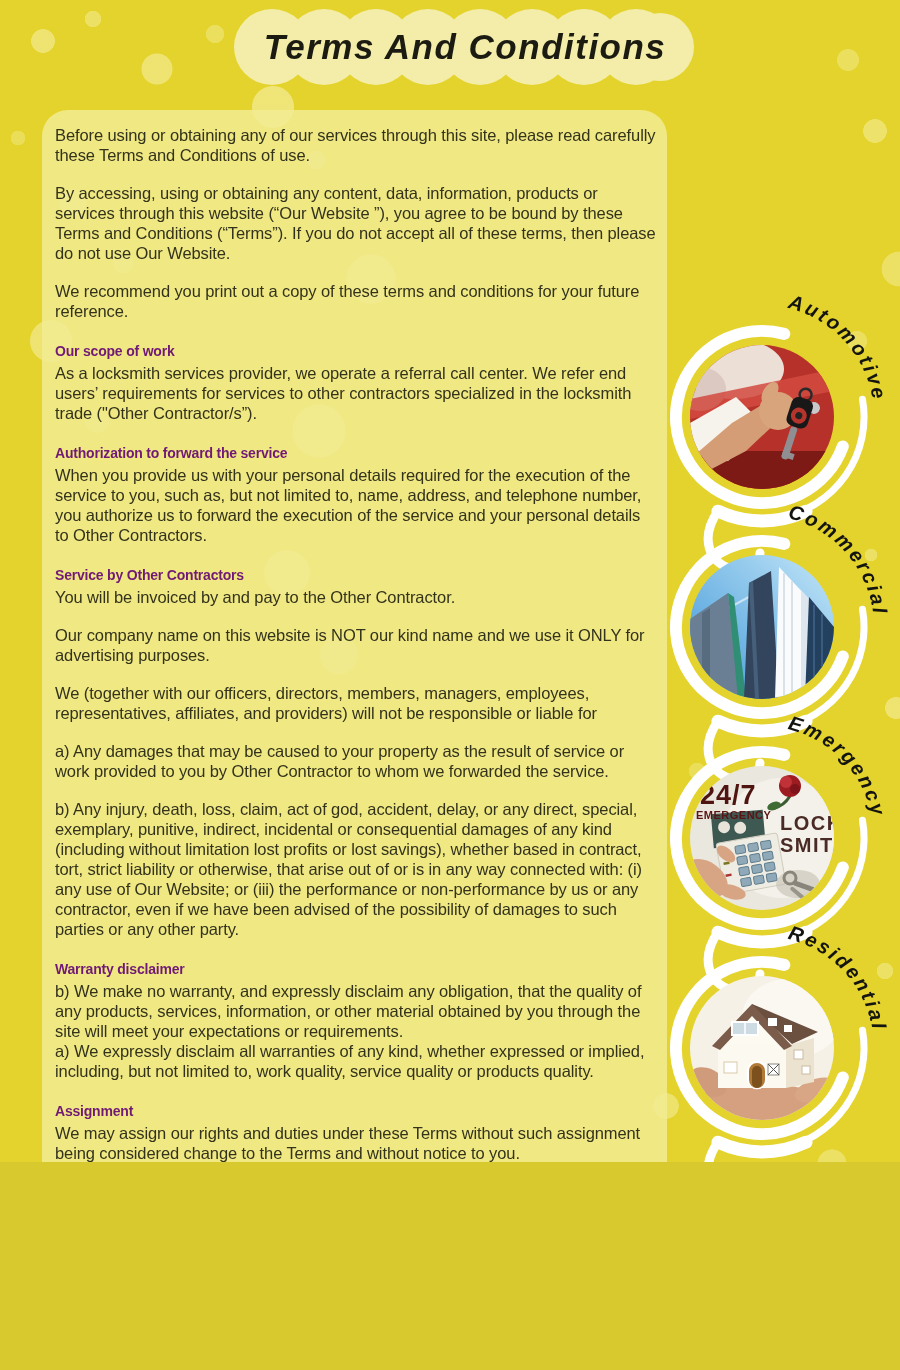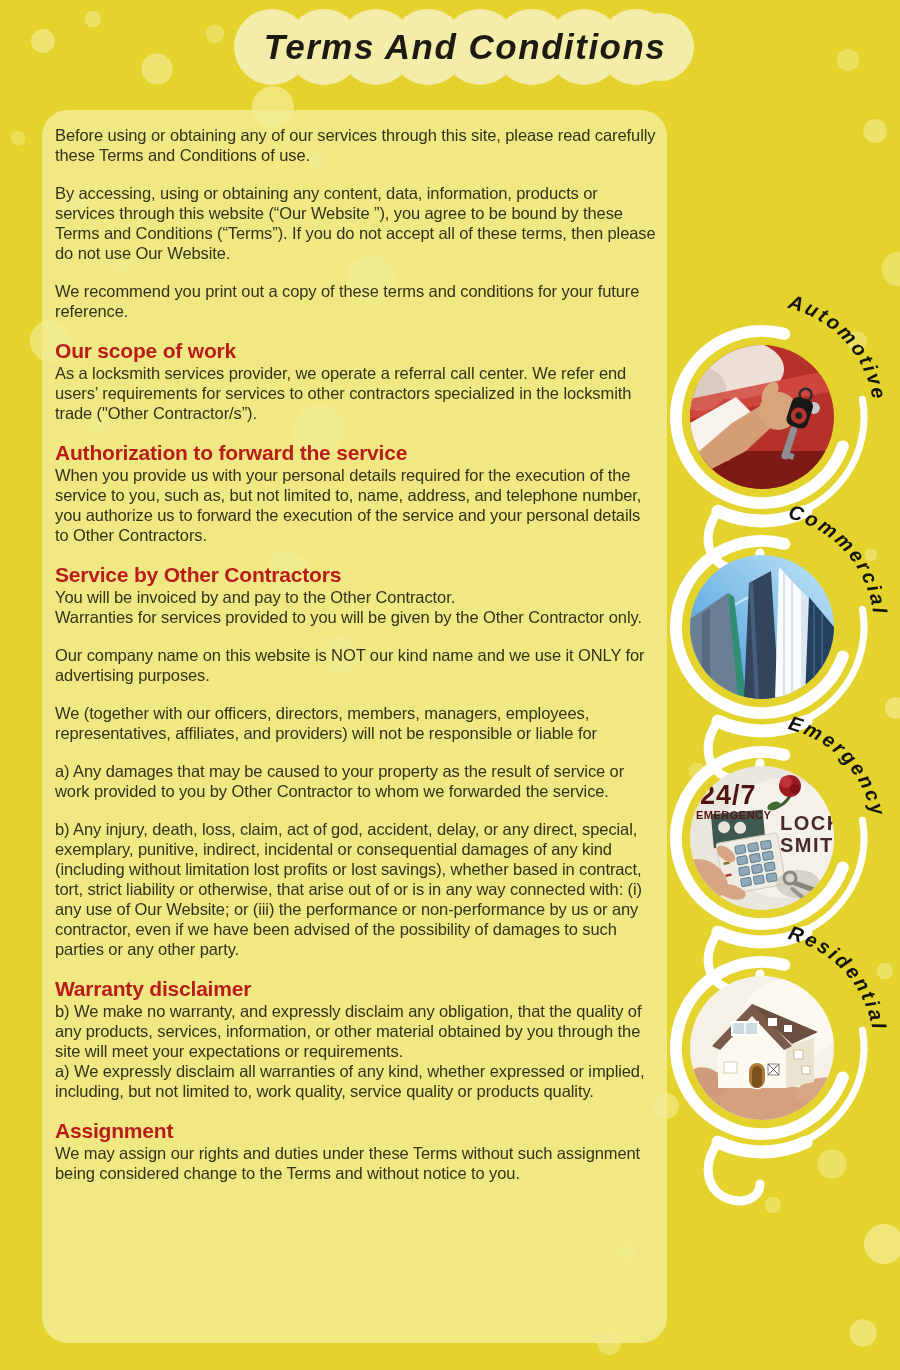--- a/index.html
+++ b/index.html
@@ -1,16 +1,16 @@
 <!DOCTYPE html>
 <html><head>
 <meta charset="utf-8">
 <style>
   html,body{margin:0;padding:0;background:#d8c92f;}
-  .page{position:relative;width:900px;height:1370px;overflow:hidden;
+  .page{position:relative;width:900px;height:1162px;overflow:hidden;
         background:#e4d32c;font-family:"Liberation Sans",sans-serif;}
   .dots{position:absolute;inset:0;background-repeat:no-repeat;
     background-image:
       radial-gradient(circle, rgba(247,241,170,.55) 0 63%, transparent 66%),
       radial-gradient(circle, rgba(247,241,170,.45) 0 63%, transparent 66%),
       radial-gradient(circle, rgba(247,241,170,.55) 0 63%, transparent 66%),
       radial-gradient(circle, rgba(247,241,170,.40) 0 63%, transparent 66%),
       radial-gradient(circle, rgba(247,241,170,.60) 0 63%, transparent 66%),
       radial-gradient(circle, rgba(247,241,170,.35) 0 63%, transparent 66%),
       radial-gradient(circle, rgba(247,241,170,.50) 0 63%, transparent 66%),
@@ -49,21 +49,21 @@
       652px 1092px,862px 1222px,816px 1148px,764px 1196px,848px 1318px,
       616px 1242px,596px 1330px;}
   .banner{position:absolute;left:230px;top:4px;width:470px;height:86px;}
   .banner svg{position:absolute;left:0;top:0;}
   .banner .t{position:absolute;inset:0;display:flex;align-items:center;justify-content:center;
       font-size:35px;font-style:italic;font-weight:bold;letter-spacing:1.5px;color:#1b1b12;}
   .panel{position:absolute;left:42px;top:110px;width:625px;height:1233px;box-sizing:border-box;
       background:rgba(242,236,148,.84);border-radius:26px;padding:15px 10px 0 13px;
       color:#33331c;overflow:hidden;}
   .para{font-size:16.5px;line-height:20px;letter-spacing:-0.1px;}
-  .h{font-size:21px;line-height:24px;font-weight:bold;color:#b91c1c;letter-spacing:-0.2px;}
+  .h{font-size:14px;line-height:24px;font-weight:bold;color:#701a75;letter-spacing:-0.2px;}
   .gapline{height:18px;}
   .badge{position:absolute;width:264px;height:300px;}
   #b0{left:630px;top:285px;} #b1{left:630px;top:495px;}
   #b2{left:630px;top:706px;} #b3{left:630px;top:916px;}
   .badge svg{display:block;}
   .arc-label{font-size:20px;font-weight:bold;font-style:italic;letter-spacing:2.5px;fill:#141410;}
 </style>
 </head>
 <body>
 
@@ -96,21 +96,20 @@
       <div class="para">We recommend you print out a copy of these terms and conditions for your future reference.</div>
       <div class="gapline"></div>
       <div class="h">Our scope of work</div>
       <div class="para">As a locksmith services provider, we operate a referral call center. We refer end users’ requirements for services to other contractors specialized in the locksmith trade ("Other Contractor/s”).</div>
       <div class="gapline"></div>
       <div class="h">Authorization to forward the service</div>
       <div class="para">When you provide us with your personal details required for the execution of the service to you, such as, but not limited to, name, address, and telephone number, you authorize us to forward the execution of the service and your personal details to Other Contractors.</div>
       <div class="gapline"></div>
       <div class="h">Service by Other Contractors</div>
       <div class="para">You will be invoiced by and pay to the Other Contractor.</div>
-      <div class="para">Warranties for services provided to you will be given by the Other Contractor only.</div>
       <div class="gapline"></div>
       <div class="para">Our company name on this website is NOT our kind name and we use it ONLY for advertising purposes.</div>
       <div class="gapline"></div>
       <div class="para">We (together with our officers, directors, members, managers, employees, representatives, affiliates, and providers) will not be responsible or liable for</div>
       <div class="gapline"></div>
       <div class="para">a) Any damages that may be caused to your property as the result of service or work provided to you by Other Contractor to whom we forwarded the service.</div>
       <div class="gapline"></div>
       <div class="para">b) Any injury, death, loss, claim, act of god, accident, delay, or any direct, special, exemplary, punitive, indirect, incidental or consequential damages of any kind (including without limitation lost profits or lost savings), whether based in contract, tort, strict liability or otherwise, that arise out of or is in any way connected with: (i) any use of Our Website; or (iii) the performance or non-performance by us or any contractor, even if we have been advised of the possibility of damages to such parties or any other party.</div>
       <div class="gapline"></div>
       <div class="h">Warranty disclaimer</div>

